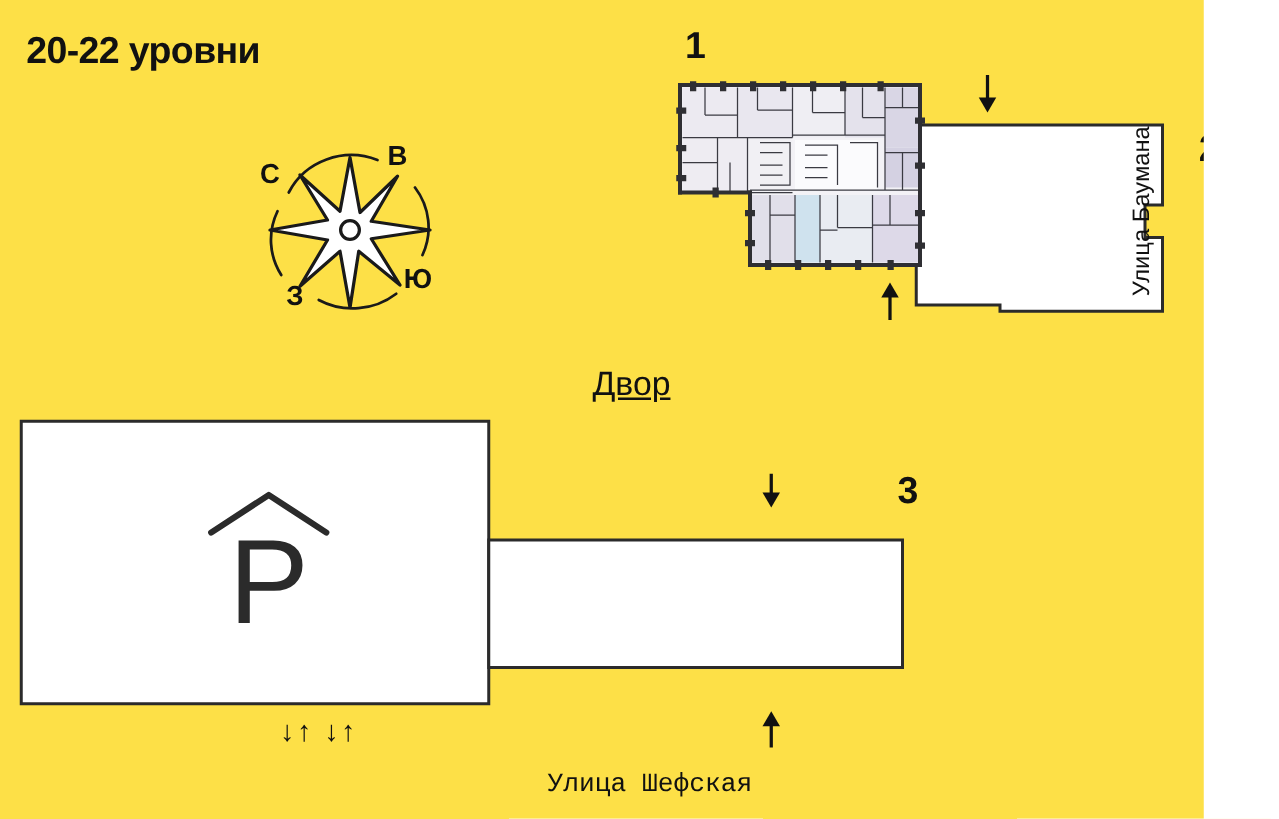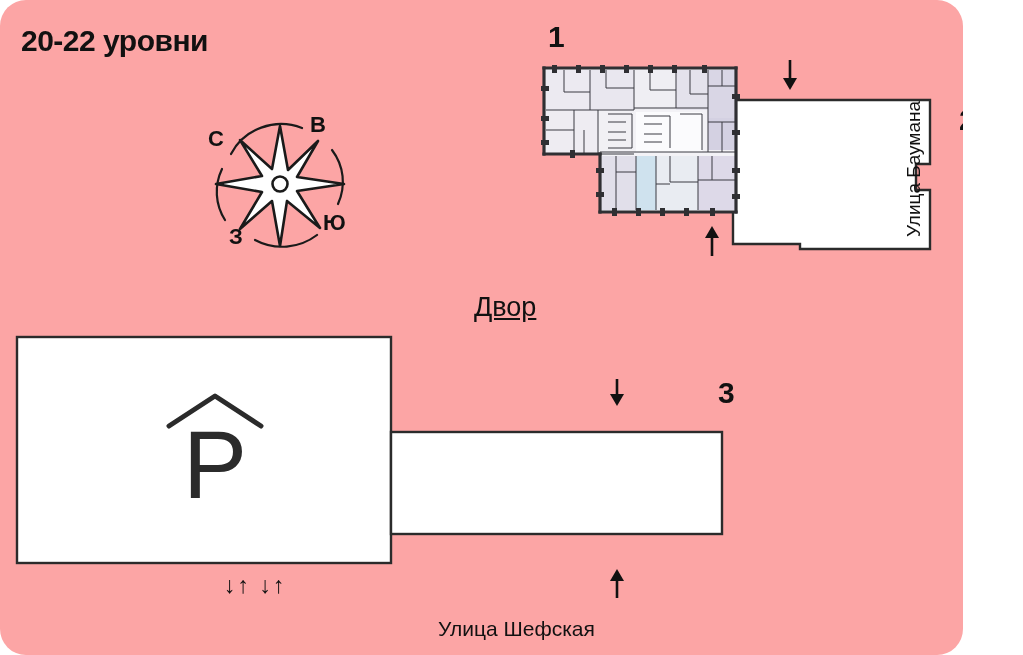--- a/index.html
+++ b/index.html
@@ -8,23 +8,22 @@
     background: #ffffff;
   }
   body {
     font-family: "Liberation Sans", sans-serif;
     -webkit-font-smoothing: antialiased;
   }
   #canvas {
     position: relative;
     width: 963px;
     height: 655px;
-    background: #fca5a5;
+    background: #fde047;
     overflow: hidden;
-    border-radius: 26px;
   }
   
   #plan-title {
     position: absolute;
     left: 21px;
     top: 24px;
     font-size: 30px;
     font-weight: bold;
     color: #111111;
     letter-spacing: -0.5px;
@@ -70,20 +69,21 @@
     white-space: nowrap;
     text-decoration: underline;
   }
   #street-shefskaya {
     position: absolute;
     left: 438px;
     top: 617px;
     font-size: 21px;
     color: #111111;
     white-space: nowrap;
+    font-family: Liberation Mono, monospace;
   }
   #street-baumana {
     position: absolute;
     left: 903px;
     top: 237px;
     width: 180px;
     font-size: 19px;
     color: #111111;
     white-space: nowrap;
     transform: rotate(-90deg);

